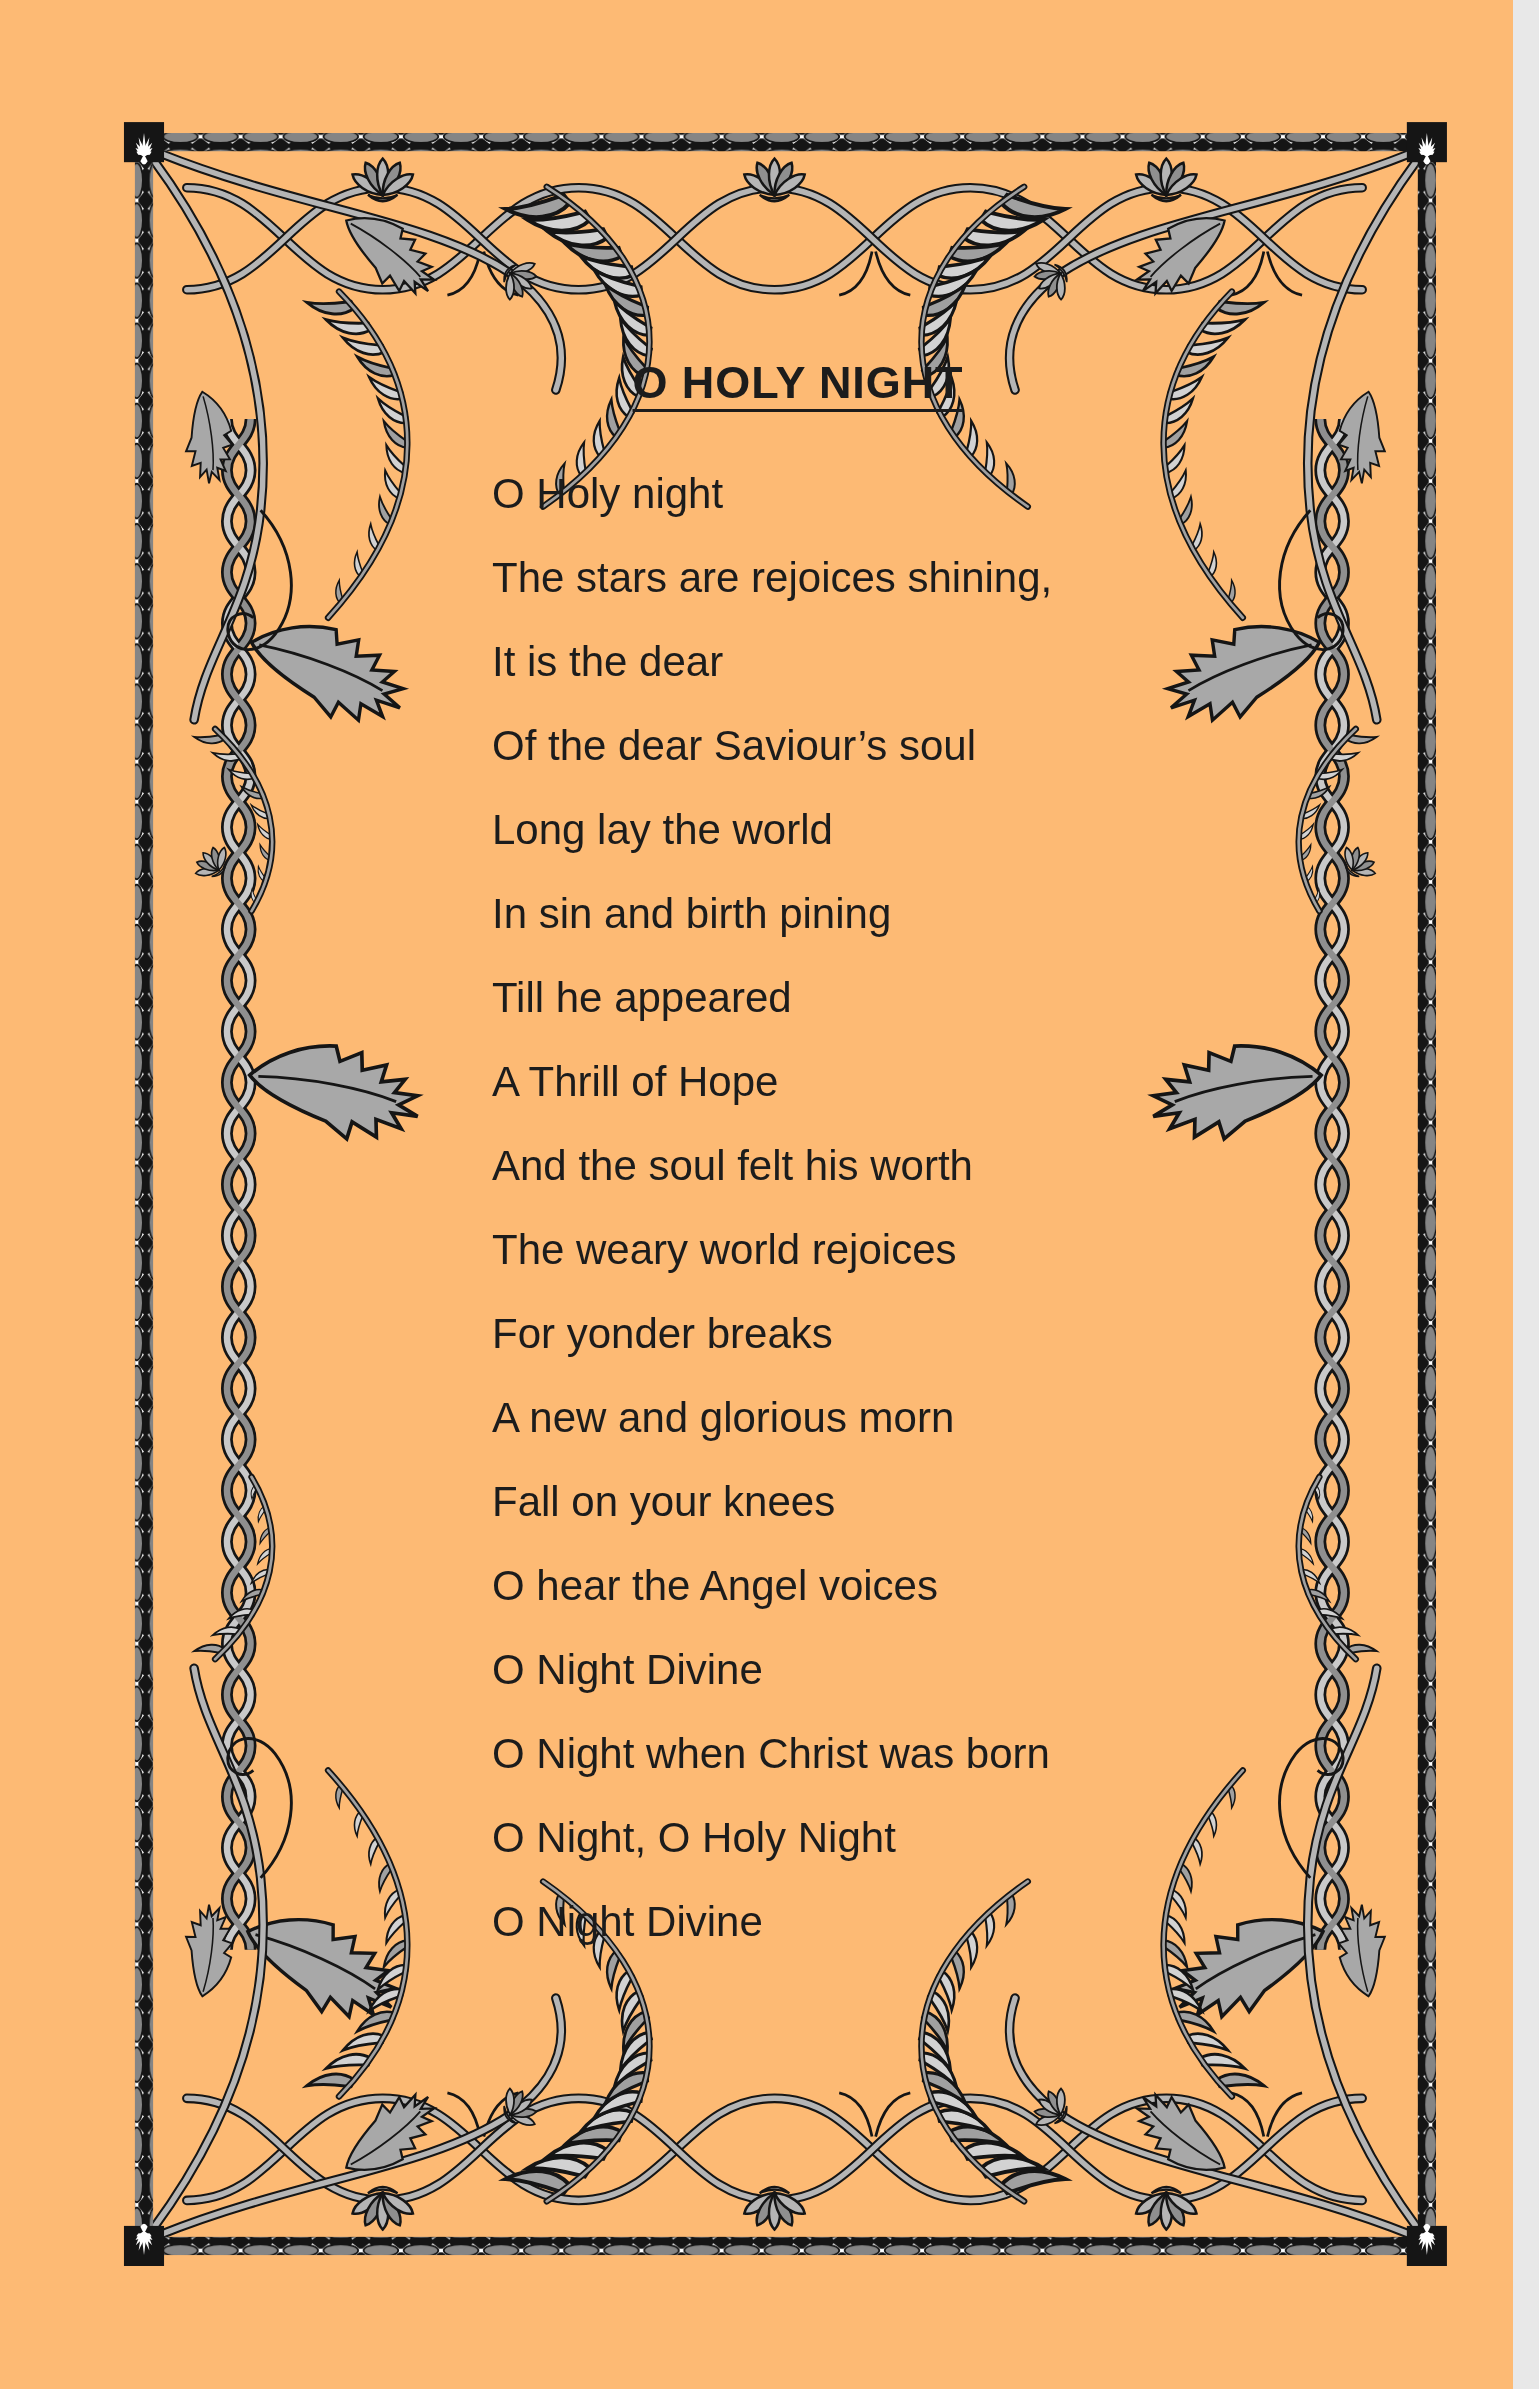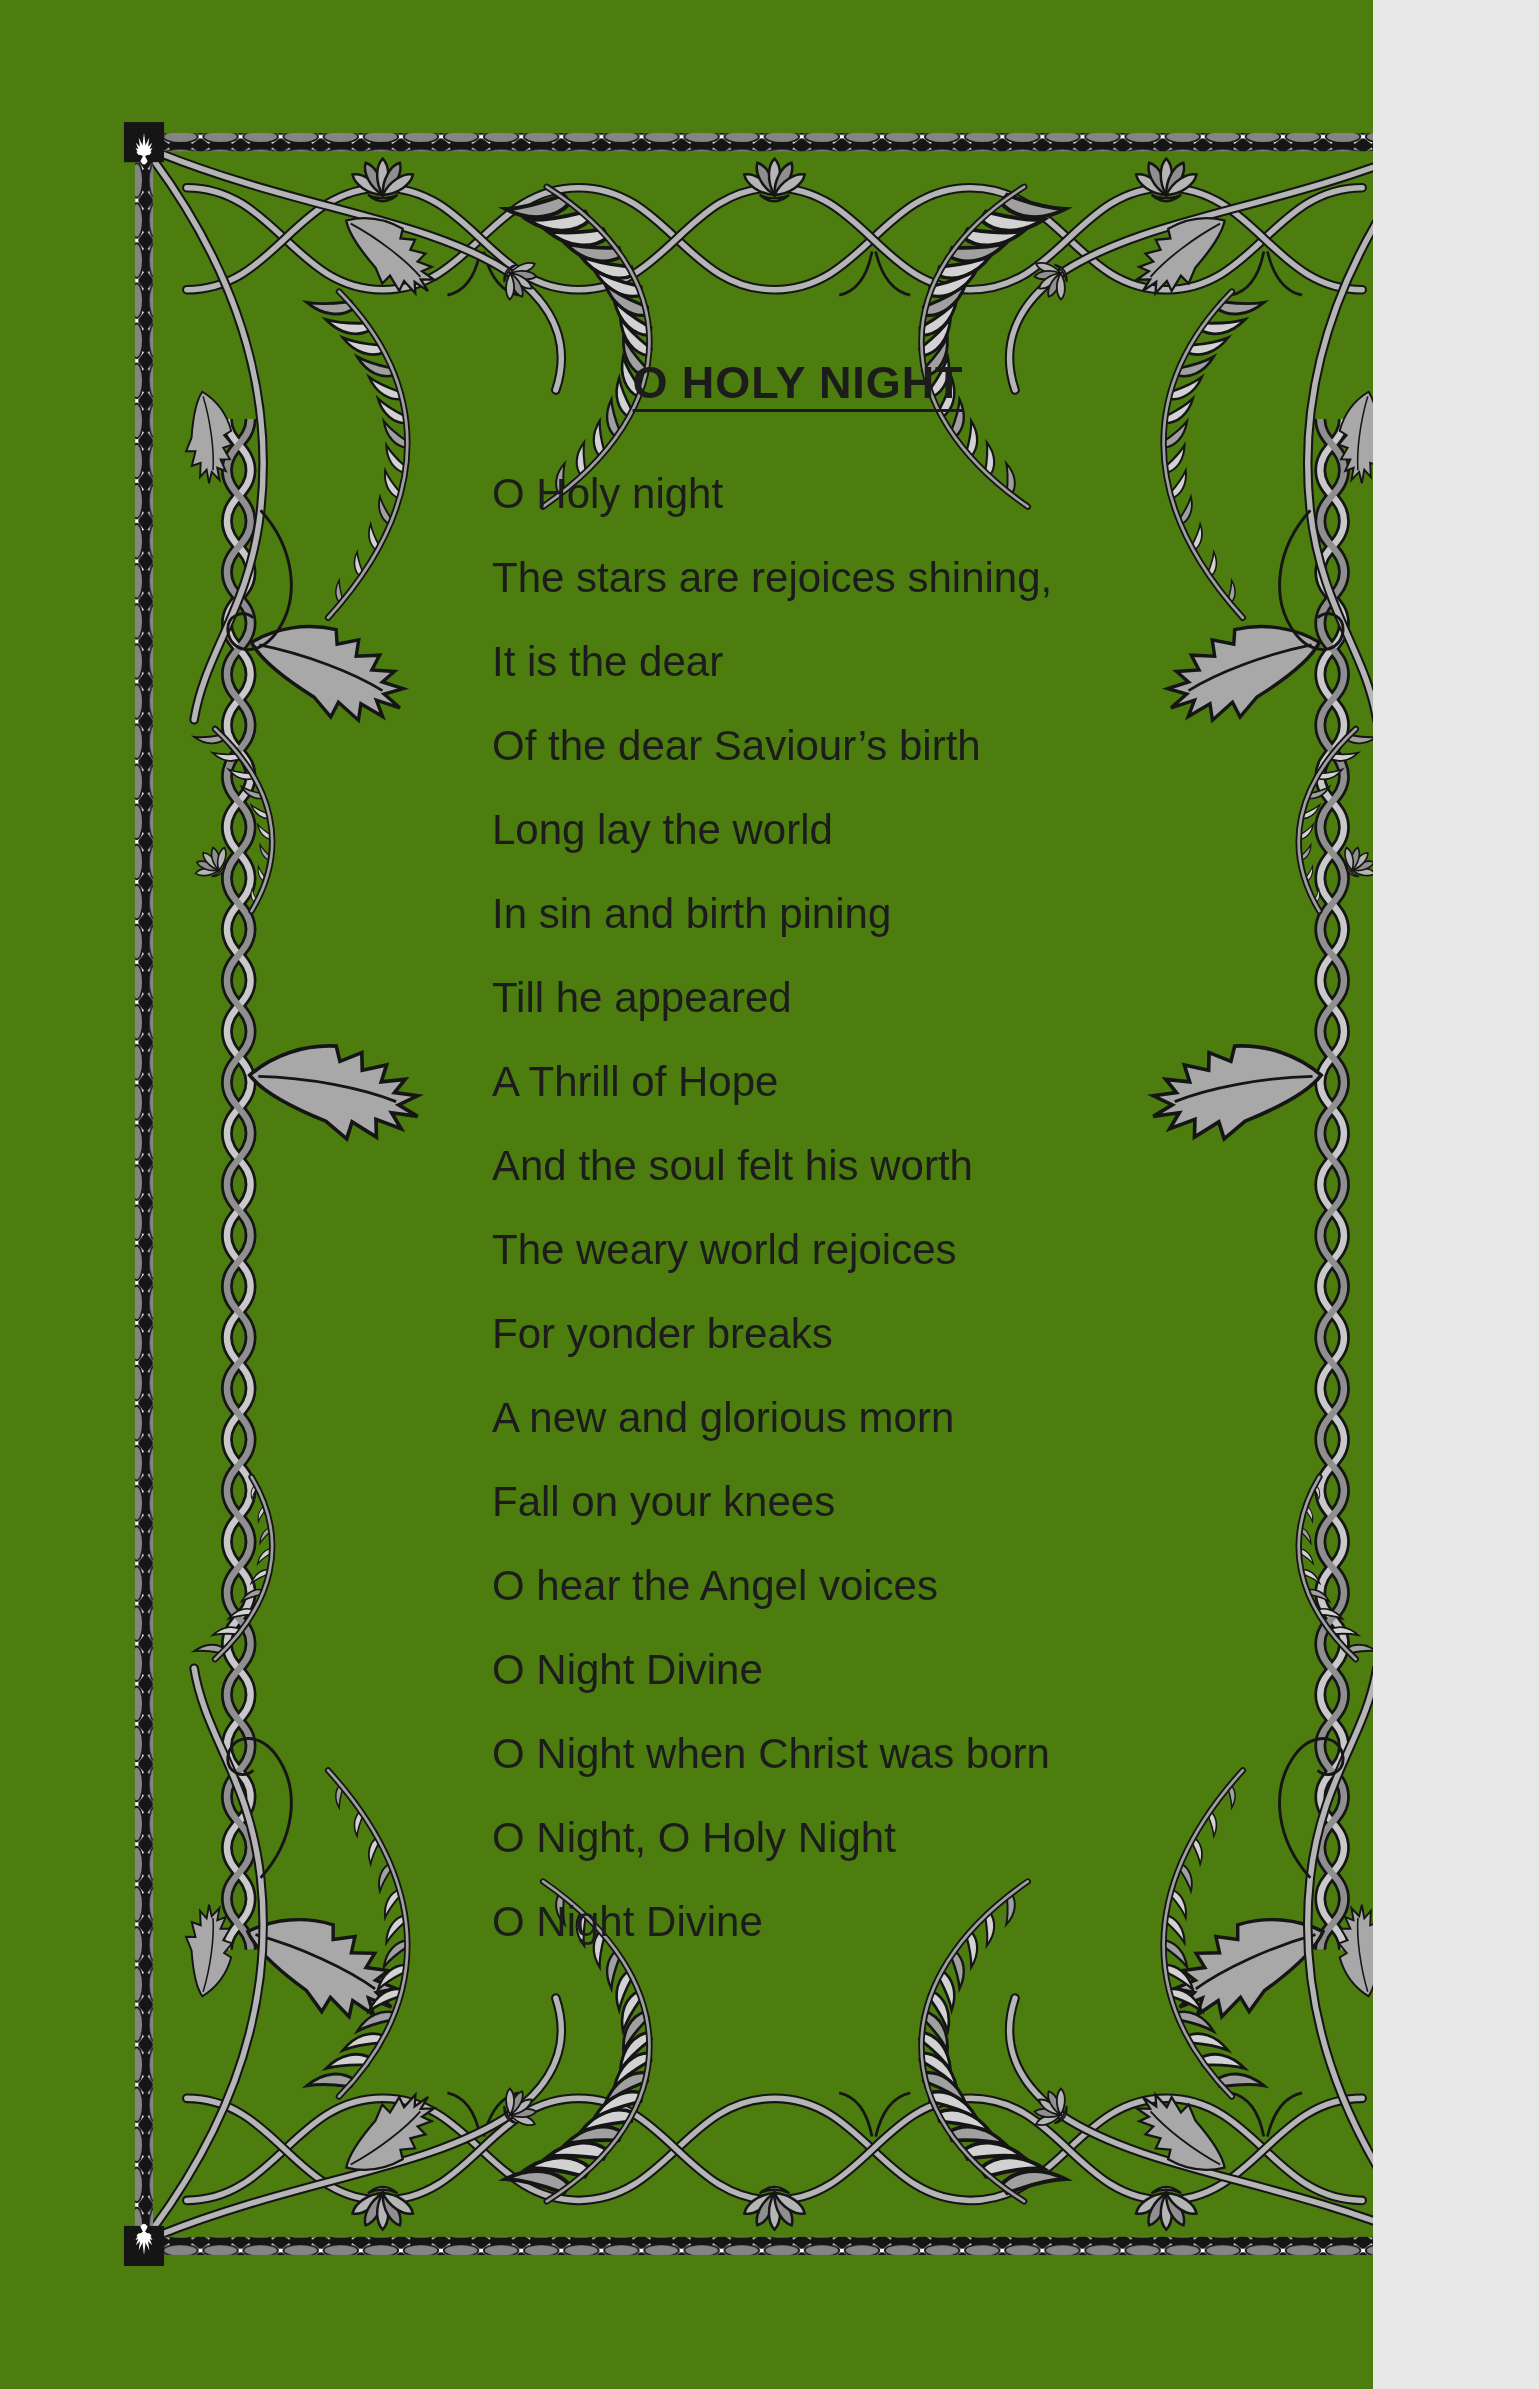--- a/index.html
+++ b/index.html
@@ -1,19 +1,19 @@
 <!DOCTYPE html>
 <html style="font-size:14.6px"><head>
 <meta charset="utf-8">
 <style>
   html,body{margin:0;padding:0;background:#e8e8e8;}
   .page{
     position:relative;
-    width:1373px;height:2389px;
-    background:#4d7c0f;
+    width:1513px;height:2389px;
+    background:#fdba74;
     overflow:hidden;
     font-family:"Liberation Sans", sans-serif;
     color:#1c1c1c;
   }
   #ornament{position:absolute;left:0;top:0;width:1539px;height:2389px;}
   .content{position:absolute;left:492px;top:0;width:612px;height:2389px;}
   .poem-title{
     position:absolute;left:0;top:357px;width:100%;
     margin:0;text-align:center;
     font-size:45px;font-weight:600;letter-spacing:0.9px;
@@ -350,21 +350,21 @@
       <rect x="1544" y="2443" width="44" height="44" fill="#151515"></rect>
       <use href="#fan" transform="translate(1566 2465) rotate(180) translate(0 14)"></use>
     </svg>
 
   <div class="content">
     <h1 class="poem-title">O HOLY NIGHT</h1>
     <div class="poem-lines" id="poem-lines">
         <p>O Holy night</p>
         <p>The stars are rejoices shining,</p>
         <p>It is the dear</p>
-        <p>Of the dear Saviour’s birth</p>
+        <p>Of the dear Saviour’s soul</p>
         <p>Long lay the world</p>
         <p>In sin and birth pining</p>
         <p>Till he appeared</p>
         <p>A Thrill of Hope</p>
         <p>And the soul felt his worth</p>
         <p>The weary world rejoices</p>
         <p>For yonder breaks</p>
         <p>A new and glorious morn</p>
         <p>Fall on your knees</p>
         <p>O hear the Angel voices</p>

